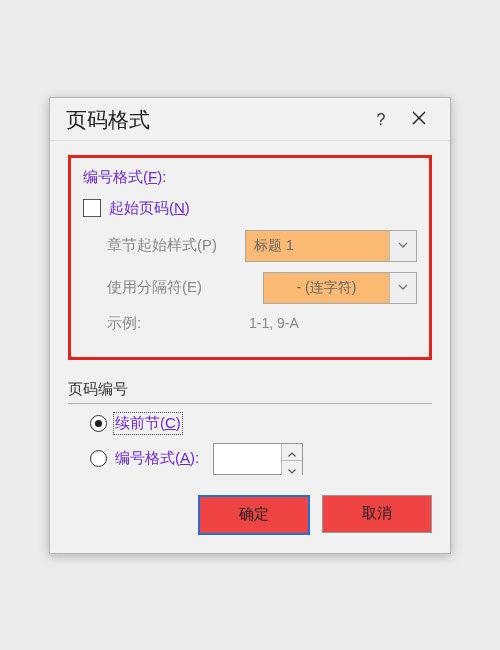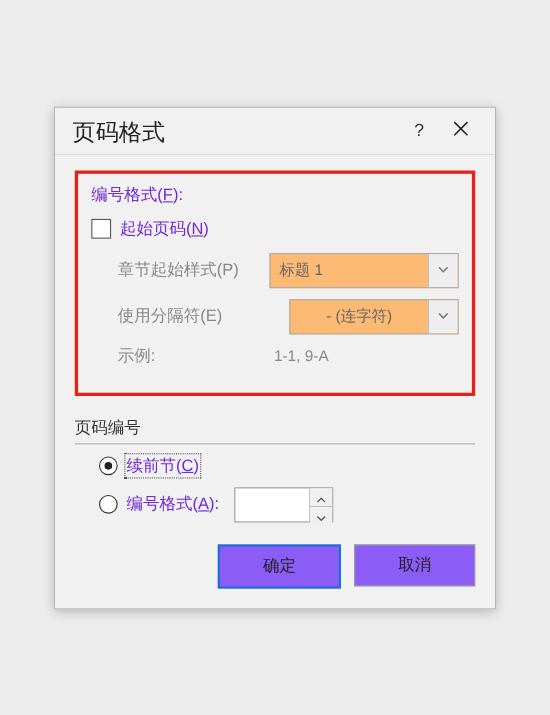--- a/index.html
+++ b/index.html
@@ -172,21 +172,21 @@
   .buttons {
     display: flex;
     justify-content: flex-end;
     gap: 12px;
     margin-top: 20px;
   }
   .btn {
     width: 108px;
     height: 36px;
     border: 1px solid #999;
-    background: #8b5cf6;
+    background: #ef4444;
     display: flex;
     align-items: center;
     justify-content: center;
     font-size: 15px;
   }
   .btn.primary {
     border: 2.2px solid #1e6fd6;
   }
 </style>
 </head>

